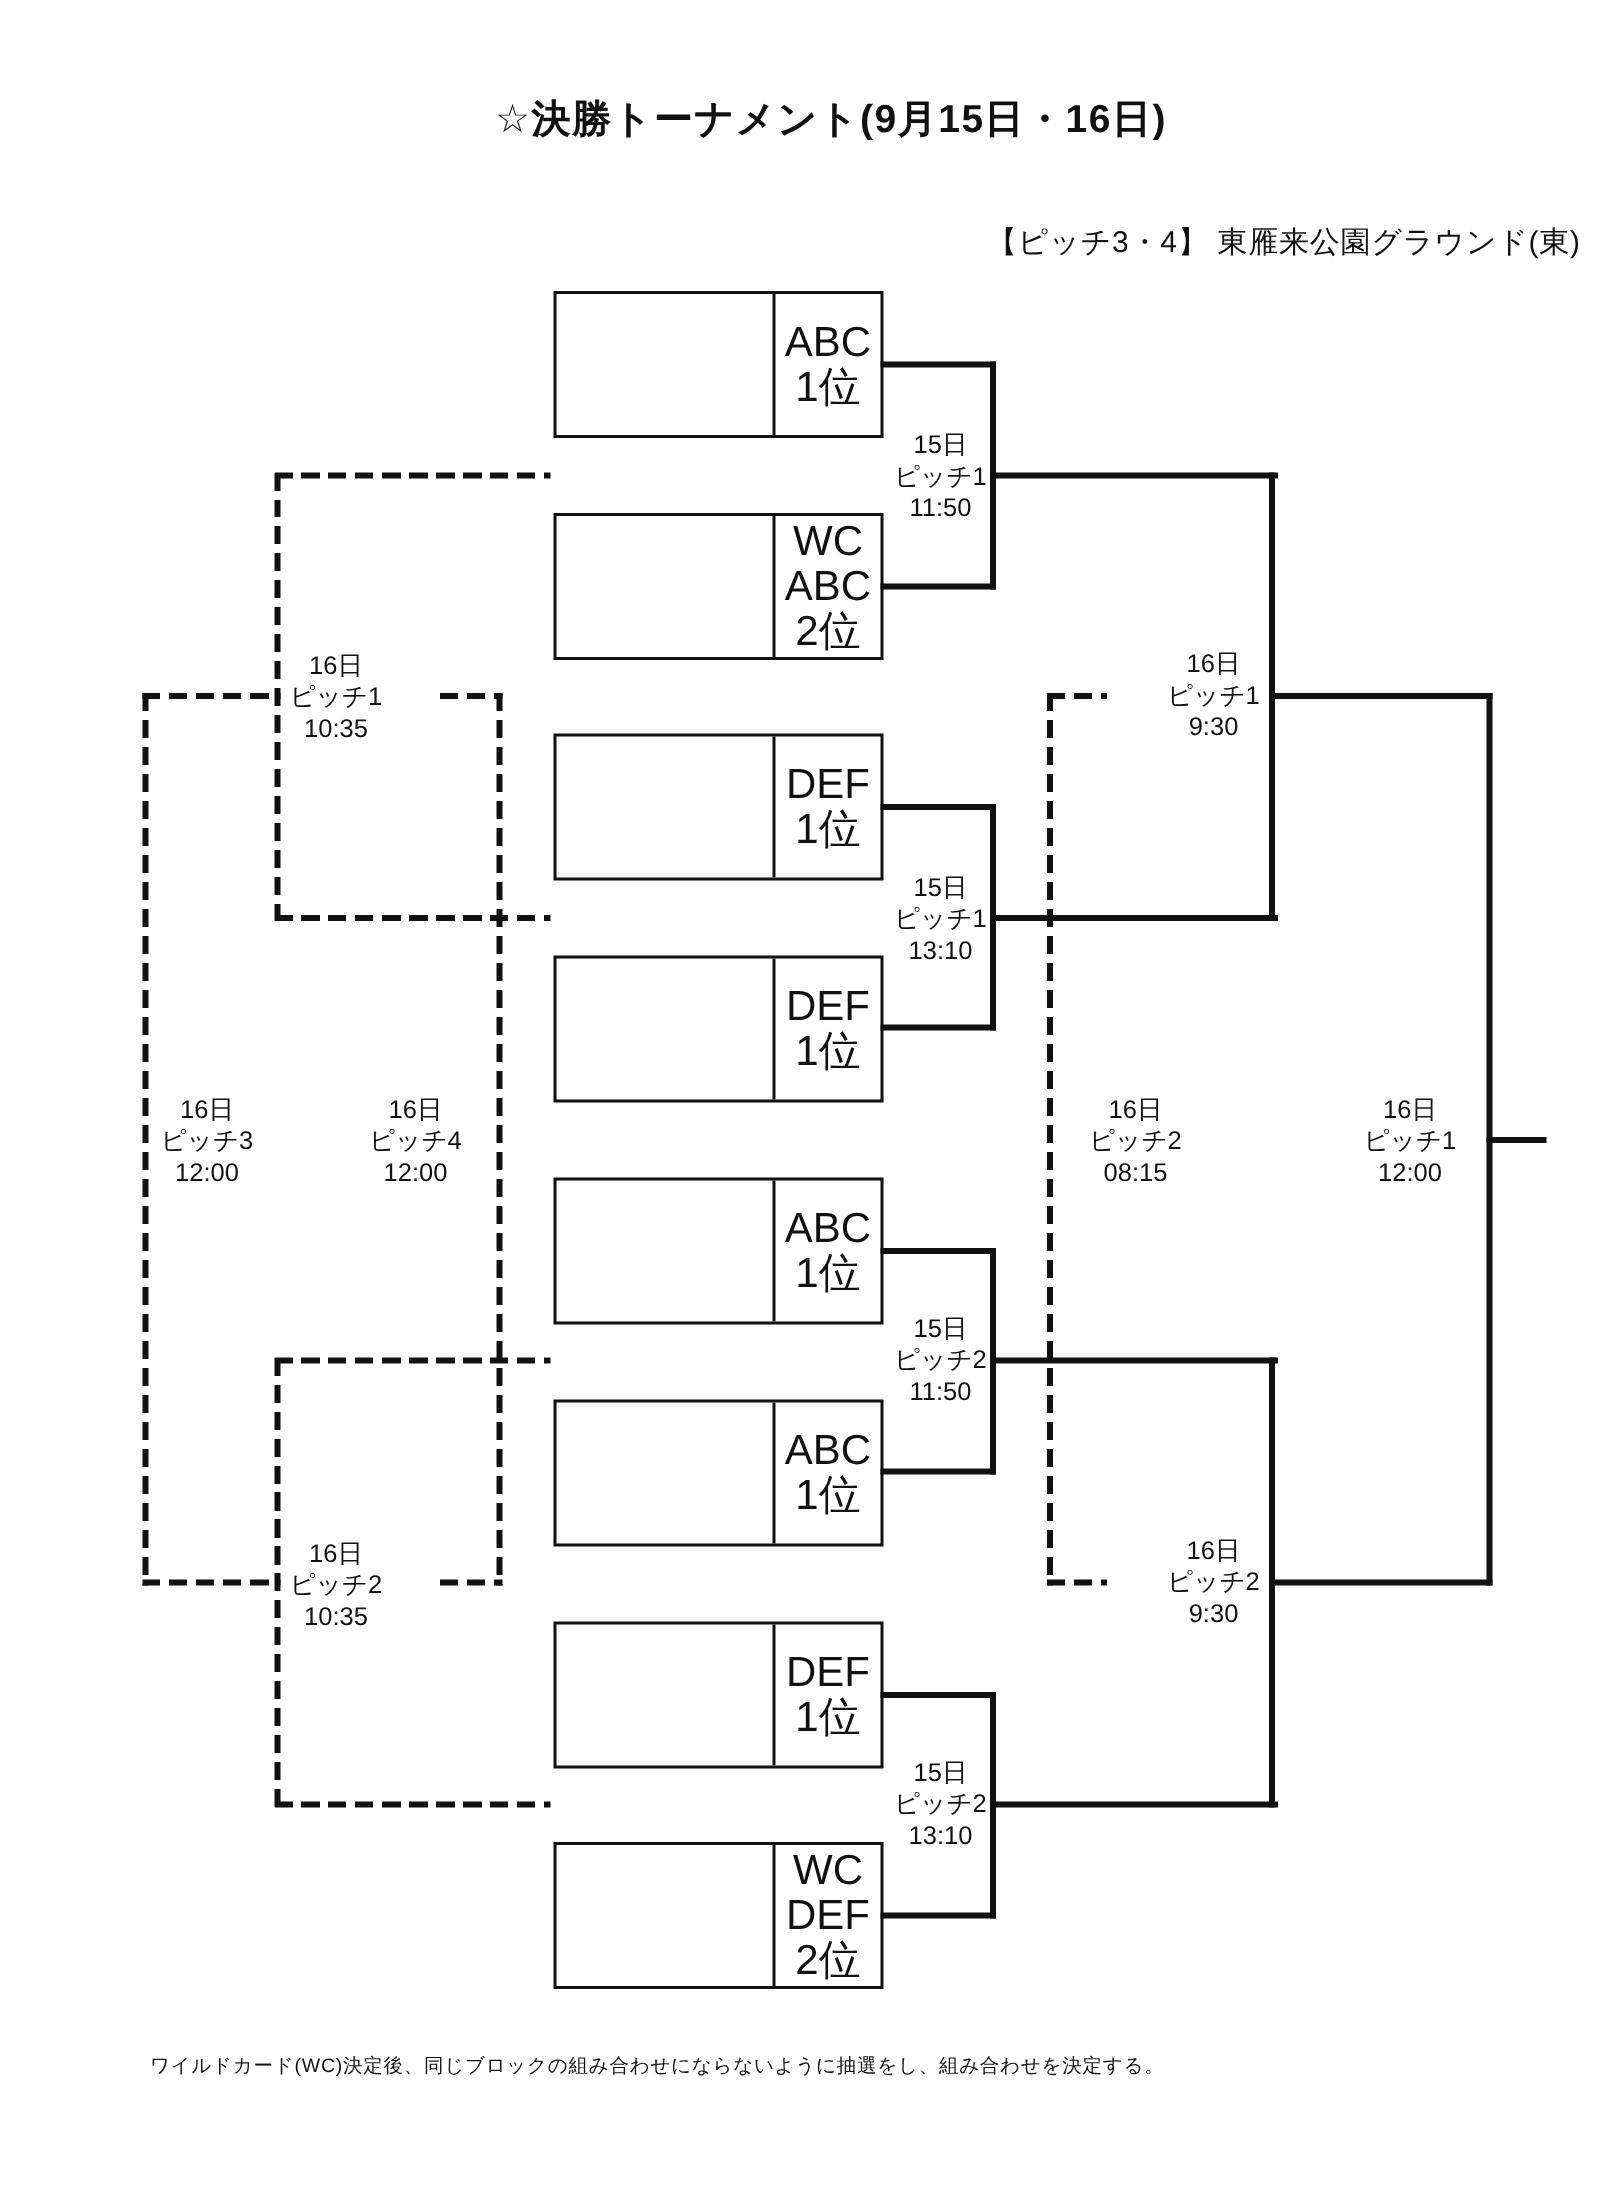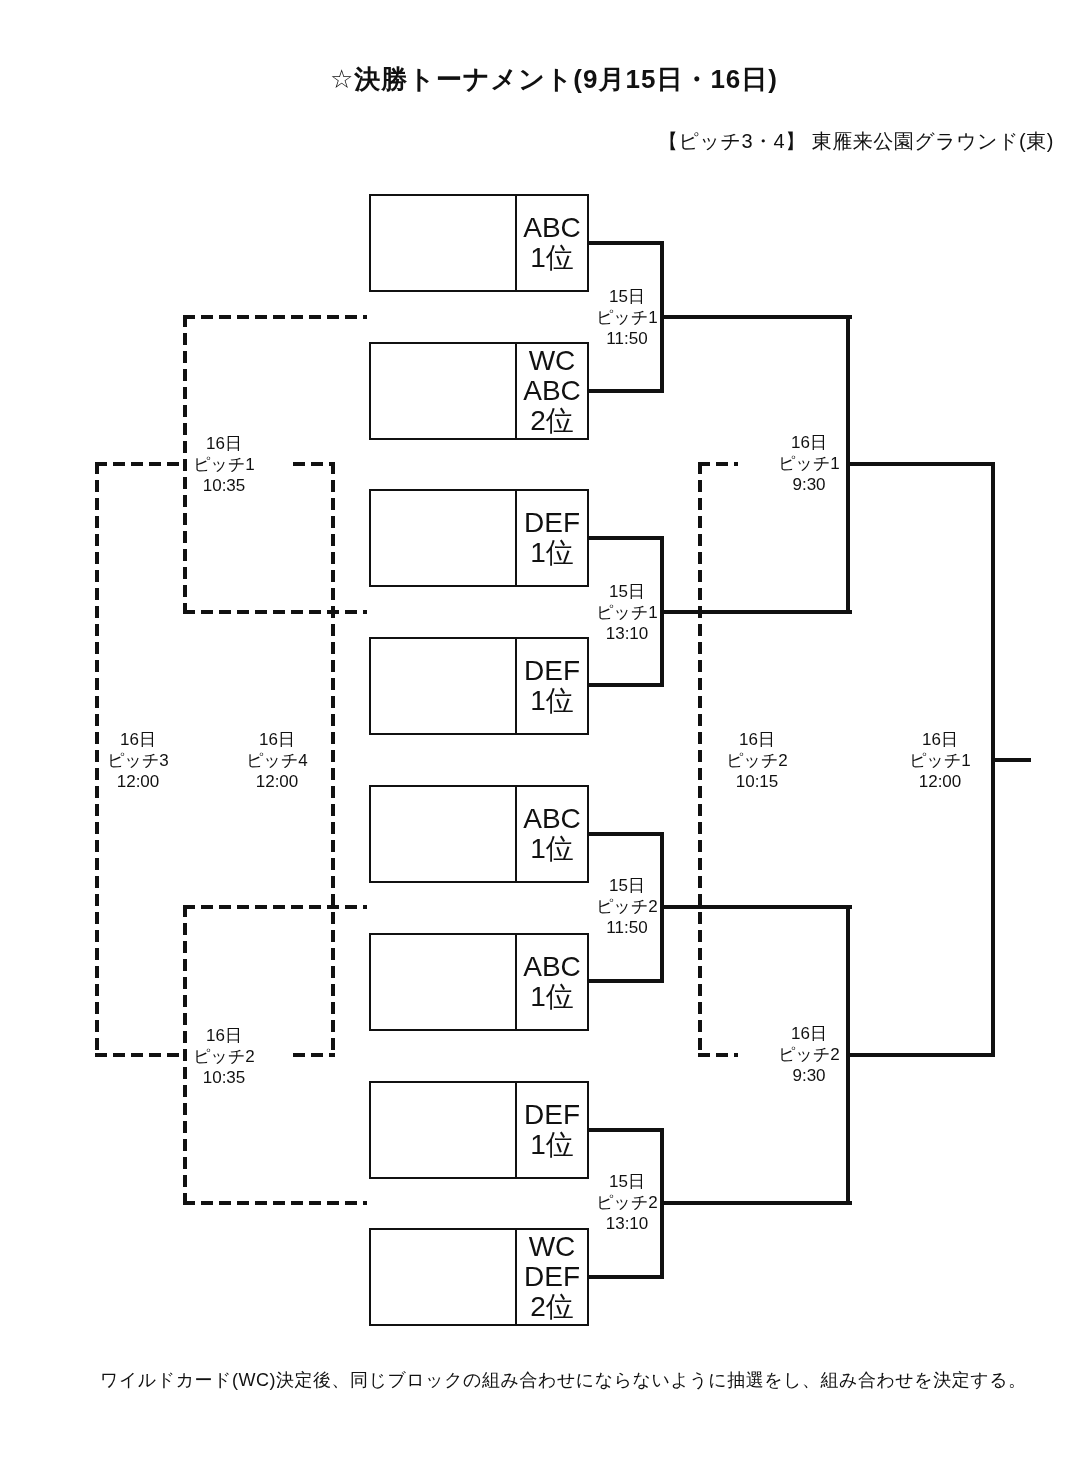--- a/index.html
+++ b/index.html
@@ -40,30 +40,30 @@
   .dash-v{
     position:absolute;width:4px;
     background-image:repeating-linear-gradient(to bottom,#111 0 12px,transparent 12px 18px);
   }
   .match-label{
     position:absolute;width:96px;text-align:center;
     font-size:17px;line-height:21px;white-space:nowrap;
   }
   .match-label span{display:block;}
   .note{
-    font-size:18px;white-space:nowrap;letter-spacing:0.5px;
+    font-size:13px;white-space:nowrap;letter-spacing:0.5px;
   }
 </style>
 </head>
 <body>
 
 <div class="canvas">
 
   <div class="abs title" style="left:330px;top:62px;">☆決勝トーナメント(9月15日・16日)</div>
-  <div class="abs legend-line" style="left:658px;top:128px;">【ピッチ3・4】 東雁来公園グラウンド(東)</div>
+  <div class="abs legend-line" style="left:658px;top:148px;">【ピッチ3・4】 東雁来公園グラウンド(東)</div>
 
   <div class="team-box" style="left:369px;top:194px;">
     <div class="team-empty"></div>
     <div class="team-cell">
       <span>ABC</span>
       <span>1位</span>
     </div>
   </div>
   <div class="team-box" style="left:369px;top:342px;">
     <div class="team-empty"></div>
@@ -195,21 +195,21 @@
     <span>9:30</span>
   </div>
   <div class="match-label" style="left:892px;top:729px;">
     <span>16日</span>
     <span>ピッチ1</span>
     <span>12:00</span>
   </div>
   <div class="match-label" style="left:709px;top:729px;">
     <span>16日</span>
     <span>ピッチ2</span>
-    <span>10:15</span>
+    <span>08:15</span>
   </div>
   <div class="match-label" style="left:176px;top:433px;">
     <span>16日</span>
     <span>ピッチ1</span>
     <span>10:35</span>
   </div>
   <div class="match-label" style="left:176px;top:1025px;">
     <span>16日</span>
     <span>ピッチ2</span>
     <span>10:35</span>

